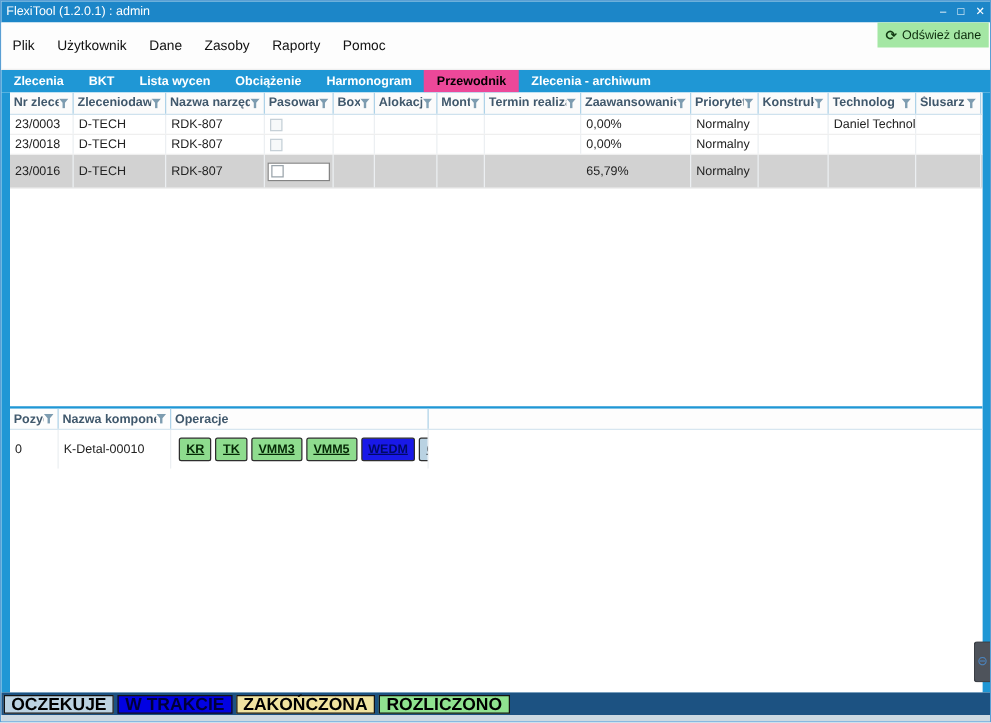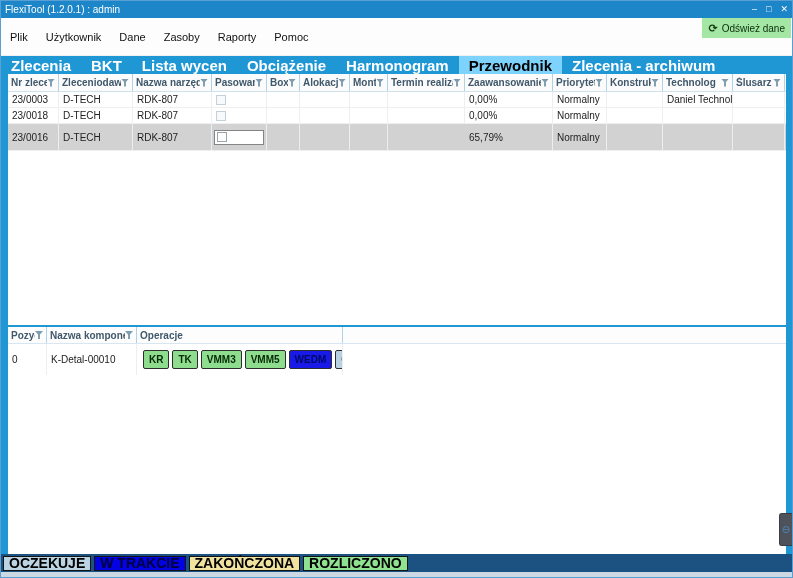--- a/index.html
+++ b/index.html
@@ -27,24 +27,24 @@
     position: absolute; right: 1px; top: 0; height: 20px;
     background: #a4e7a4; display: flex; align-items: center; gap: 4px;
     padding: 0 6px; font-size: 10px; color: #0c2c0c;
   }
   .refresh-icon { font-weight: bold; font-size: 11px; color: #123a12; }
   
   .tabbar {
     height: 18px; background: #1f97d5; display: flex; align-items: stretch; flex: none;
   }
   .tab {
-    color: #fff; font-size: 15px; font-weight: 600;
+    color: #fff; font-size: 10px; font-weight: 600;
     display: flex; align-items: center; padding: 0 10px;
   }
-  .tab.active { background: #7dd3fc; color: #000; }
+  .tab.active { background: #ec4899; color: #000; }
   
   .content { flex: 1; background: #1f97d5; padding: 0 6px 0 7px; display: flex; }
   .panel { background: #fff; flex: 1; display: flex; flex-direction: column; overflow: hidden; }
   .hrow { display: flex; height: 18px; flex: none; background: #fbfbfb; border-bottom: 1px solid #cfe2ee; }
   .hcell {
     display: flex; align-items: center; padding: 0 3px;
     font-size: 10px; font-weight: 700; color: #40586c;
     border-right: 1px solid #aed2e8; overflow: hidden; white-space: nowrap; flex: none;
   }
   .hlabel { overflow: hidden; }
@@ -73,21 +73,21 @@
   .upper-fill { height: 174px; flex: none; background: #fff; }
   .hsep { height: 2px; background: #1f97d5; flex: none; }
   .lheader { display: flex; height: 17px; flex: none; background: #fdfdfd; border-bottom: 1px solid #d7e6f0; }
   .l1{width:39px}.l2{width:90px}.l3{width:206px}
   .lrow { display: flex; height: 31px; flex: none; background: #fff; align-items: stretch; }
   .lcell { font-size: 10px; color: #222; padding: 0 4px; display: flex; align-items: center;
            border-right: 1px solid #eceff2; overflow: hidden; flex: none; }
   .ops { display: flex; align-items: center; gap: 3px; padding: 0 2px; }
   .op-btn {
     height: 19px; padding: 0 5px; border: 1px solid #2e2e2e; border-radius: 2px;
-    font-size: 10px; font-weight: 700; display: flex; align-items: center; flex: none;
+    font-size: 10px; font-weight: 700; display: flex; align-items: center; flex: none; text-decoration: underline;
   }
   .lower-fill { flex: 1; background: #fff; }
   
   .statusbar {
     height: 18px; background: #1c5282; display: flex; align-items: center;
     gap: 3px; padding: 0 2px; flex: none;
   }
   .badge {
     height: 15px; border: 1px solid #141414; padding: 0 5px;
     font-size: 14px; font-weight: 700; display: flex; align-items: center;

